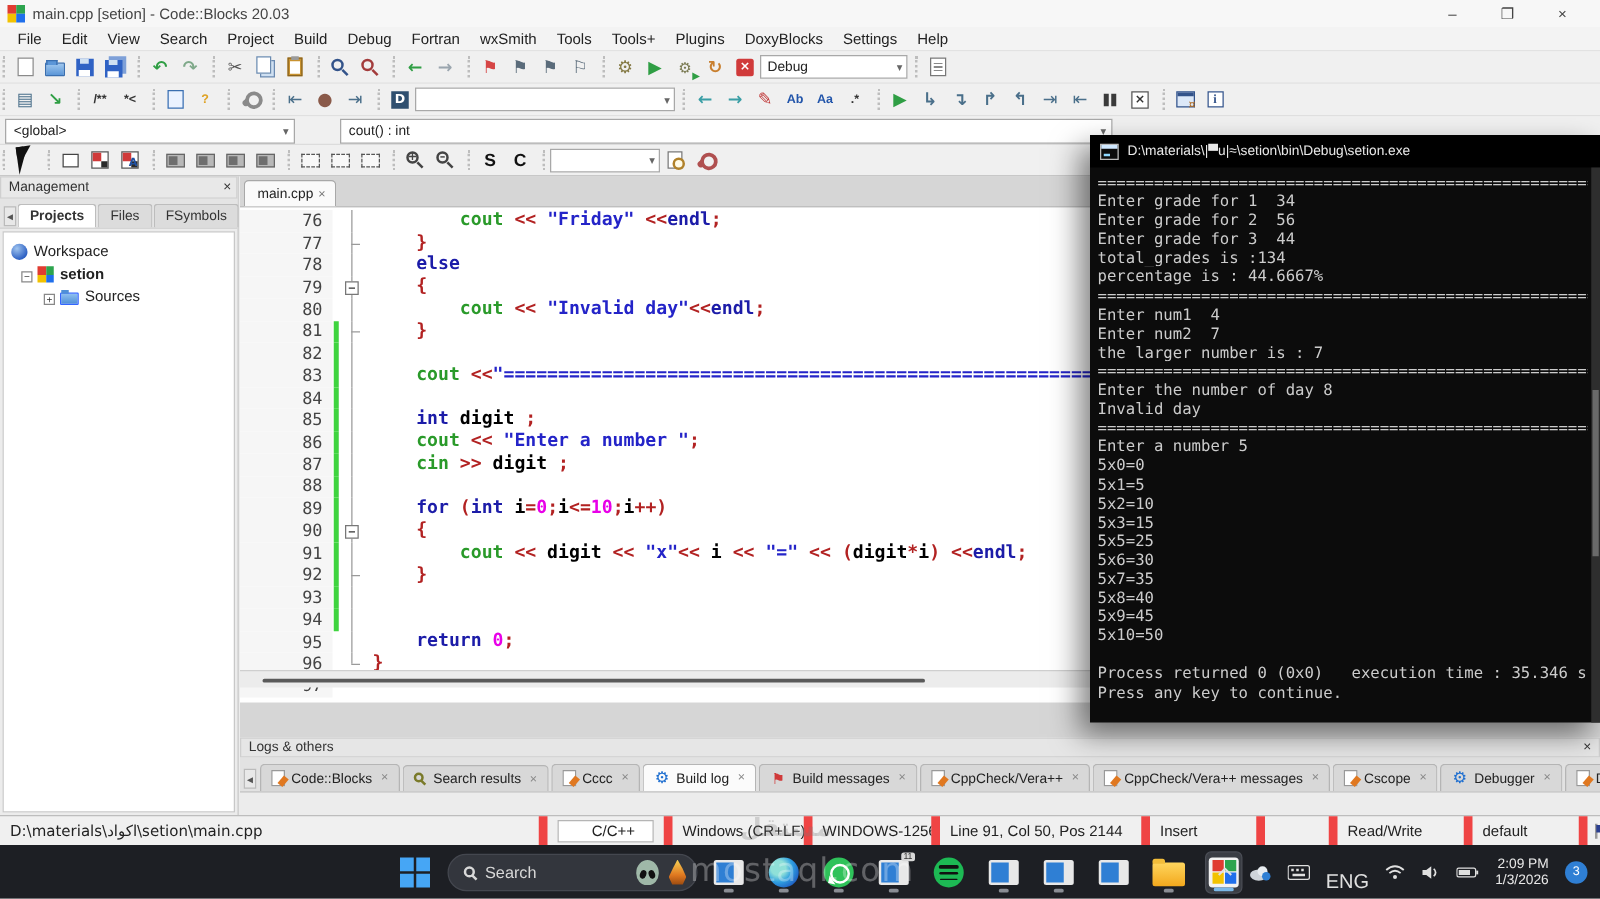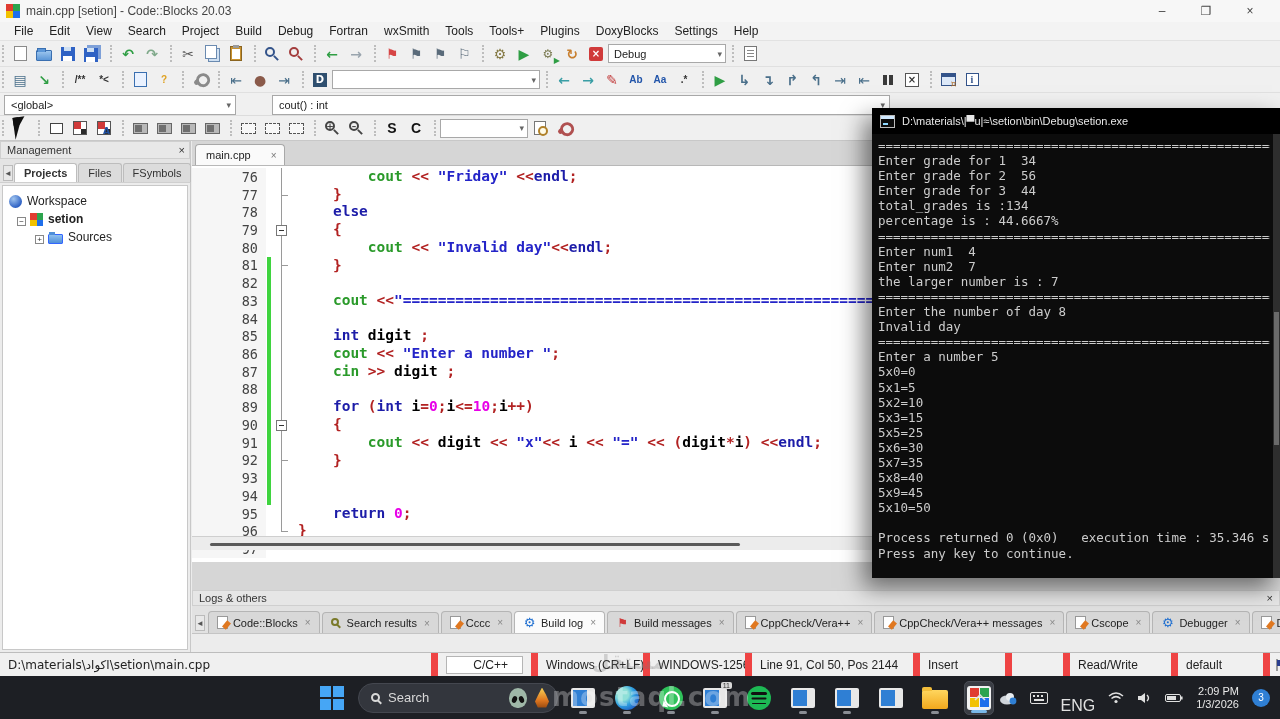--- a/index.html
+++ b/index.html
@@ -103,21 +103,21 @@
   .ico-workspace { width:13px; height:13px; border-radius:50%; background:radial-gradient(circle at 35% 30%, #9fc4ef, #2f62c4 70%); }
   .ico-setion { width:13px; height:13px; display:grid; grid-template-columns:6.5px 6.5px; grid-template-rows:6.5px 6.5px; }
   .ico-setion i:nth-child(1){background:#e03c31;} .ico-setion i:nth-child(2){background:#2da44e;}
   .ico-setion i:nth-child(3){background:#f2c200;} .ico-setion i:nth-child(4){background:#1f6feb;}
   .ico-srcfolder { width:15px; height:10px; background:linear-gradient(#8fc0ef,#4f8fd8); border:1px solid #36f; border-radius:1px; position:relative; }
   .ico-srcfolder::before { content:""; position:absolute; left:0; top:-3px; width:6px; height:3px; background:#4f8fd8; }
 
   
   #editor-zone { position:absolute; left:192px; top:141px; width:1088px; height:449px; background:#d6d6d6; }
   #ed-tabbar { height:25px; background:#d6d6d6; display:flex; align-items:flex-end; padding-left:3px; border-bottom:1px solid #b8b8b8; }
-  #ed-tab { background:#fafafa; border:1px solid #a8a8a8; border-bottom:none; border-radius:4px 4px 0 0; padding:4px 8px 4px 10px; font-size:11px; color:#222; display:flex; align-items:flex-end; gap:20px; }
+  #ed-tab { background:#fafafa; border:1px solid #a8a8a8; border-bottom:none; border-radius:4px 4px 0 0; padding:4px 8px 4px 10px; font-size:11px; color:#222; display:flex; align-items:flex-end; gap:4px; }
   #ed-tab .close { color:#777; font-size:10px; }
   #ed-surface { position:absolute; left:0; top:25px; right:0; bottom:28px; background:#fff; overflow:hidden; }
   #code-lines { position:absolute; left:0; top:2px; right:0; }
   .cl { display:flex; height:17.72px; align-items:center; }
   .cl .num { flex:0 0 74px; text-align:right; padding-right:8px; font-family:"DejaVu Sans Mono", monospace; font-size:13.5px; color:#444; background:#f6f6f6; height:100%; display:flex; align-items:center; justify-content:flex-end; }
   .cl .chg { flex:0 0 7px; height:100%; position:relative; }
   .cl .chg.on::before { content:""; position:absolute; left:1px; top:0; bottom:0; width:4px; background:#3fd43f; }
   .cl .fold { flex:0 0 19px; height:100%; position:relative; }
   .fold.f-v::before,.fold.f-t::before,.fold.f-b::before { content:""; position:absolute; left:8px; top:0; bottom:0; width:1px; background:#9a9a9a; }
   .fold.f-e::before { content:""; position:absolute; left:8px; top:0; height:50%; width:1px; background:#9a9a9a; }
@@ -199,21 +199,21 @@
   .ta-cb { width:24px; height:24px; background:#f2f2f2; border-radius:3px; display:grid; grid-template-columns:9px 9px; grid-template-rows:9px 9px; gap:1px; place-content:center; }
   .ta-cb i:nth-child(1){background:#e03c31;} .ta-cb i:nth-child(2){background:#2da44e;}
   .ta-cb i:nth-child(3){background:#f2c200;} .ta-cb i:nth-child(4){background:#1f6feb;}
   #tb-tray { position:absolute; right:0; top:0; height:43px; display:flex; align-items:center; gap:13px; padding-right:10px; color:#e0e0e0; }
   .tray-svg { display:block; }
   #tb-lang { font-size:16px; color:#e0e0e0;margin-top:16px; }
   #tb-clock { text-align:right; font-size:11px; line-height:13px; color:#e8e8e8; }
   #tb-badge { width:18px; height:18px; border-radius:50%; background:#2f7fd4; color:#fff; font-size:10px; display:flex; align-items:center; justify-content:center; }
 
   
-  #wm-task { position:absolute; left:552px; top:682px; font-size:26px; font-weight:bold; color:rgba(255,255,255,.30); z-index:60; font-family:"DejaVu Sans", sans-serif; letter-spacing:1px; }
+  #wm-task { position:absolute; left:552px; top:682px; font-size:26px; font-weight:normal; color:rgba(255,255,255,.30); z-index:60; font-family:"DejaVu Sans", sans-serif; letter-spacing:1px; }
   #wm-status { position:absolute; left:592px; top:650px; font-size:20px; font-weight:bold; color:rgba(120,120,120,.28); z-index:40; font-family:"DejaVu Sans", sans-serif; }
 </style>
 </head>
 <body>
 
 <div id="titlebar">
   <span class="cb-logo">
       <i></i>
       <i></i>
       <i></i>

